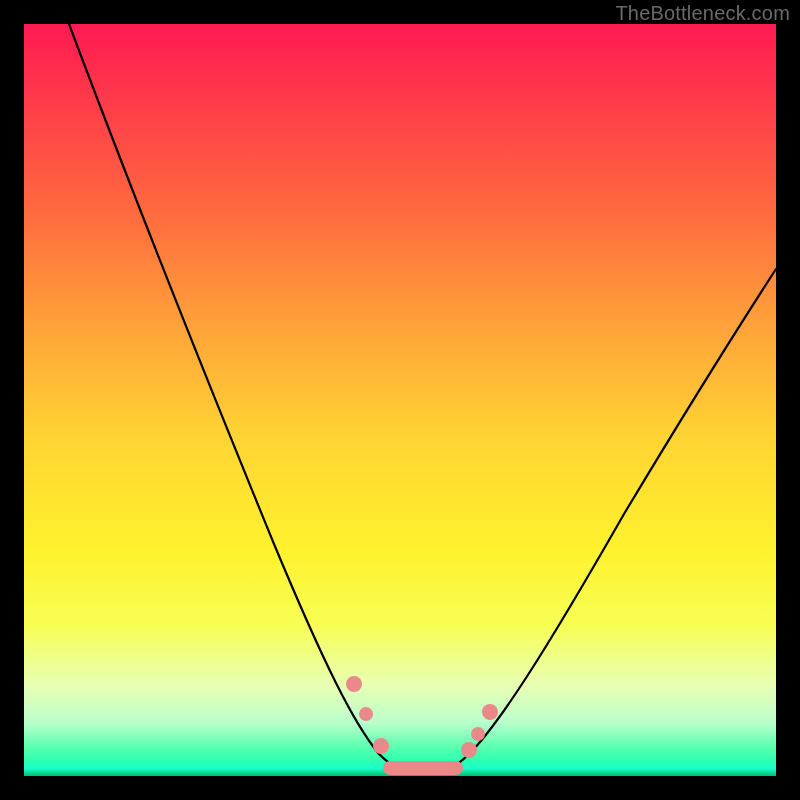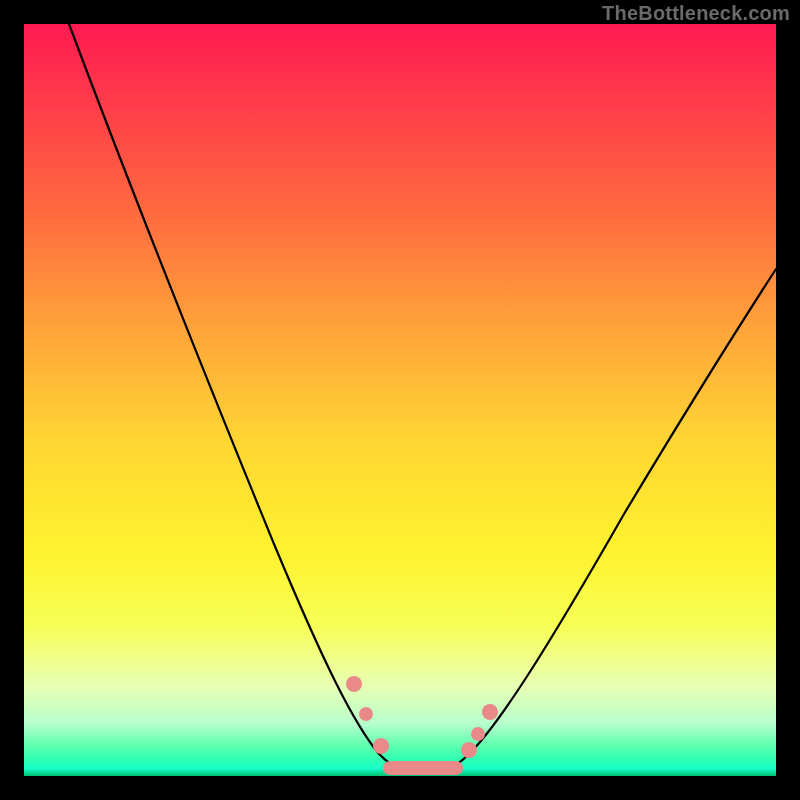--- a/index.html
+++ b/index.html
@@ -34,21 +34,21 @@
       #00bd6e 100%
     );
   }
   .watermark {
     position: absolute;
     top: 2px;
     right: 10px;
     font-size: 20px;
     color: #6a6a6a;
     letter-spacing: 0.2px;
-    font-weight: 700;
+    font-weight: 400;
     user-select: none;
   }
   svg.curve {
     position: absolute;
     left: 0;
     top: 0;
     width: 752px;
     height: 752px;
     overflow: visible;
   }

